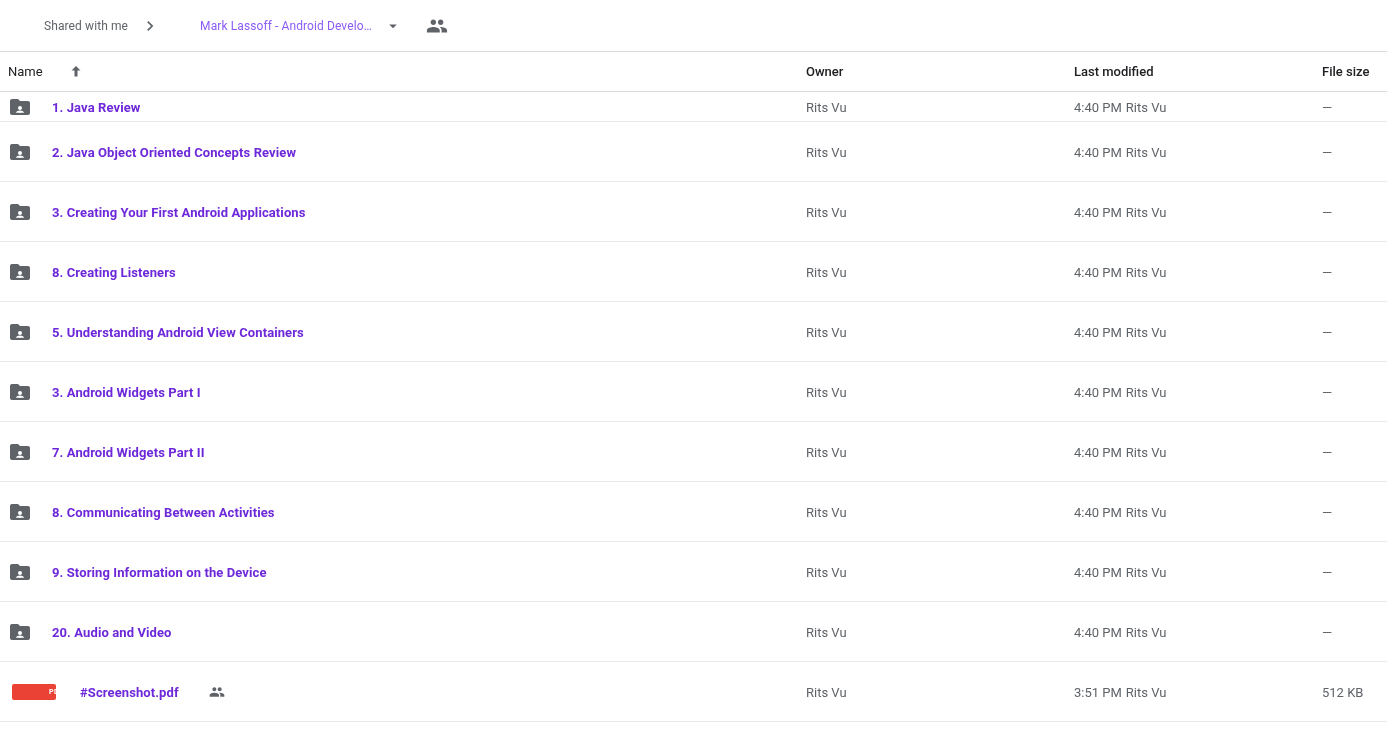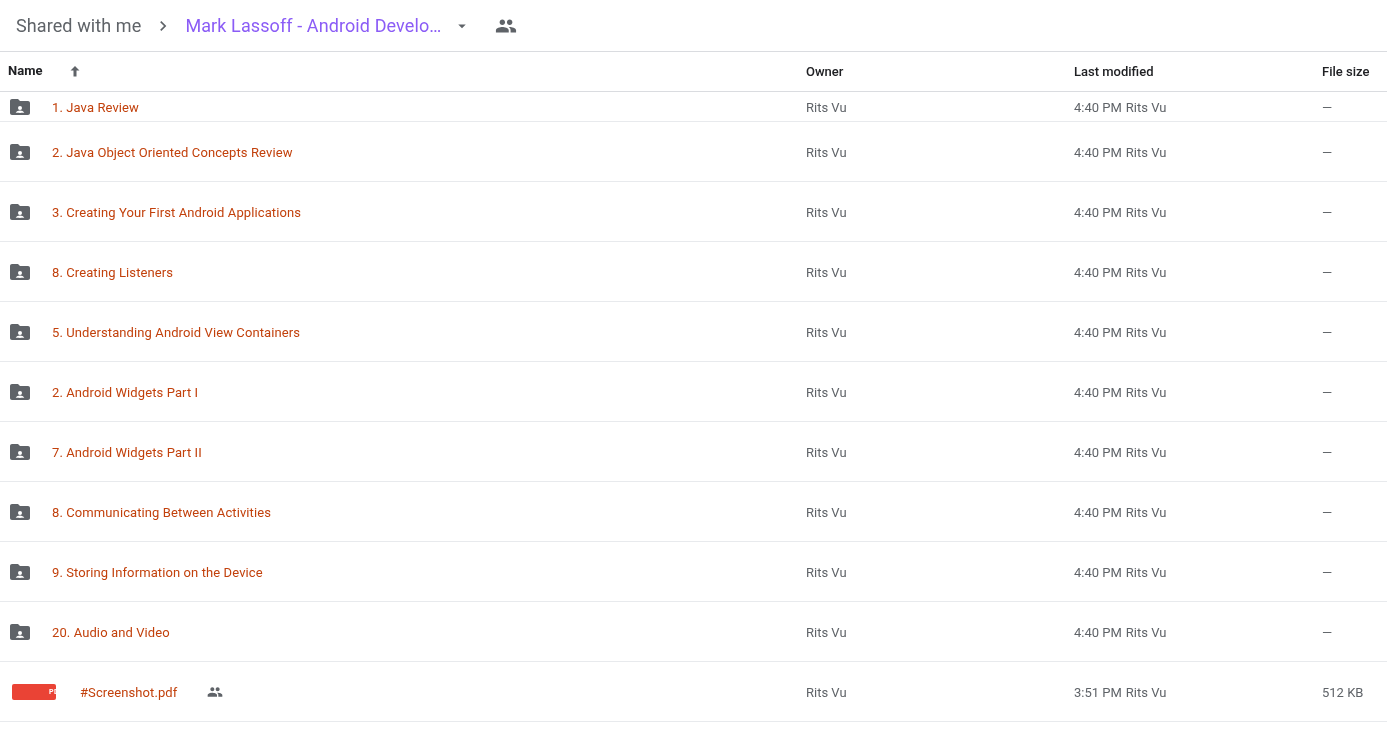--- a/index.html
+++ b/index.html
@@ -14,63 +14,64 @@
   .breadcrumb-bar {
     display: flex;
     align-items: center;
     height: 52px;
     padding: 0 8px;
     border-bottom: 1px solid #dadce0;
   }
   .crumb {
     display: flex;
     align-items: center;
-    font-size: 18px;
+    font-size: 12px;
     color: #5f6368;
     padding: 4px 8px;
     border-radius: 14px;
     cursor: pointer;
     letter-spacing: .1px;
+    margin-left: 28px;
   }
   .crumb.current { color: #8b5cf6; }
   .crumb-sep {
     color: #5f6368;
     padding: 0 4px;
   }
   .crumb-caret { margin-left: 12px; color:#5f6368; }
   .crumb-people { margin-left: 16px; color:#5f6368; display:flex; align-items:center }
   .col-header {
     display: grid;
     grid-template-columns: 798px 268px 248px 1fr;
     align-items: center;
     height: 40px;
     padding: 0 8px;
     border-bottom: 1px solid #dadce0;
     font-size: 13px;
     font-weight: 500;
     color: #202124;
   }
-  .col-name { display:flex; align-items:flex-start; gap:24px; font-weight:700; }
+  .col-name { display:flex; align-items:center; gap:24px; font-weight:400; }
   .sort-arrow { color:#5f6368; }
   .rows { }
   .row {
     display: grid;
     grid-template-columns: 798px 268px 248px 1fr;
     align-items: center;
     height: 60px;
     padding: 0 8px;
     border-bottom: 1px solid #e8eaed;
     font-size: 13px;
     color: #5f6368;
   }
   .row.clipped { height: 30px; overflow:hidden; }
   .row.clipped .cell-inner { transform: translateY(-15px); }
   .cell-inner { display:flex; align-items:center; height:60px; }
   .name-cell { display:flex; align-items:center; gap:20px; }
-  .name-text { color:#c2410c; font-weight:400; letter-spacing:.1px; }
+  .name-text { color:#6d28d9; font-weight:700; letter-spacing:.1px; }
   .folder-icon { width:24px; height:24px; flex:0 0 24px; }
   .pdf-icon {
     width:16px; height:16px; background:#ea4335; border-radius:2px;
     color:#fff; font-size:7px; font-weight:700; display:flex;
     align-items:center; justify-content:center; letter-spacing:.3px;
     margin:0 4px;
     padding-left:44px;
   }
   .share-mini { margin-left:10px; color:#5f6368; display:inline-flex; }
   .owner-cell { color:#5f6368; }
@@ -211,21 +212,21 @@
     </div>
     <div class="row">
       <div class="cell-inner name-cell">
         <span>
           <svg class="folder-icon" viewBox="0 0 24 24" fill="#5f6368">
             <path d="M10 4H4c-1.1 0-2 .9-2 2v12c0 1.1.9 2 2 2h16c1.1 0 2-.9 2-2V8c0-1.1-.9-2-2-2h-8l-2-2z"></path>
             <circle cx="12" cy="13" r="2" fill="#fff"></circle>
             <path d="M12 15.5c-1.8 0-3.4.9-4.3 2.3.1.1 8.5.1 8.6 0-.9-1.4-2.5-2.3-4.3-2.3z" fill="#fff"></path>
           </svg>
         </span>
-        <span class="name-text">2. Android Widgets Part I</span>
+        <span class="name-text">3. Android Widgets Part I</span>
       </div>
       <div class="cell-inner owner-cell">Rits Vu</div>
       <div class="cell-inner mod-cell">
         <span>4:40 PM</span>
         <span class="mod-by">Rits Vu</span>
       </div>
       <div class="cell-inner size-cell">—</div>
     </div>
     <div class="row">
       <div class="cell-inner name-cell">

